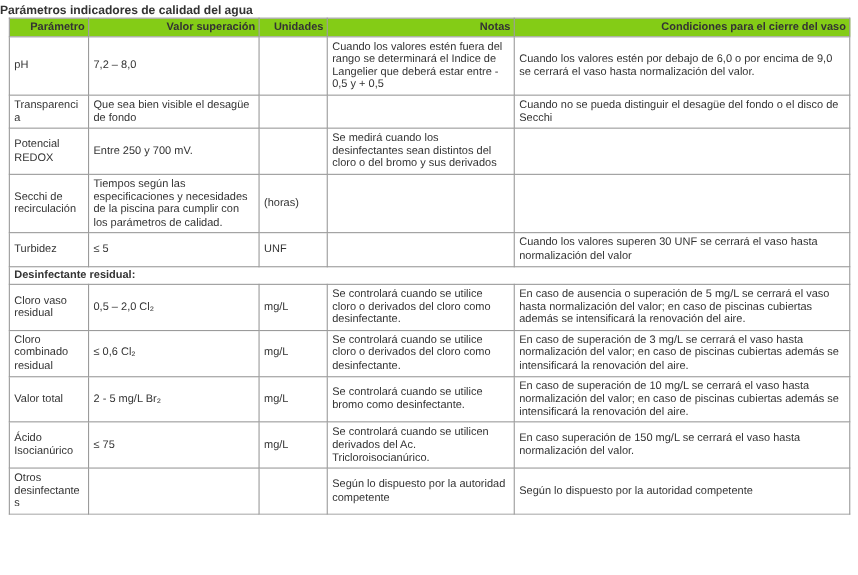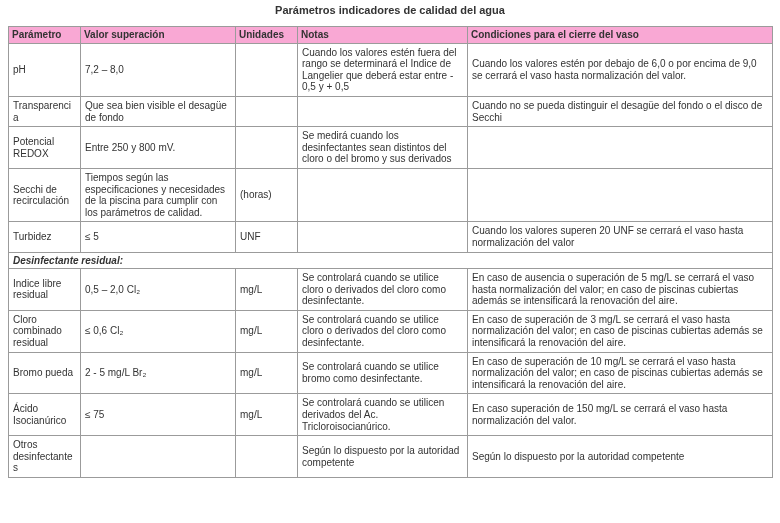--- a/index.html
+++ b/index.html
@@ -4,57 +4,54 @@
 <style>
   * { margin: 0; padding: 0; box-sizing: border-box; }
   html, body {
     background: #ffffff;
     font-family: "Liberation Sans", sans-serif;
     color: #333333;
     width: 780px;
   }
   .page { width: 780px; padding-top: 4px; }
   .doc-title {
-    text-align: center;
     font-size: 11px;
     font-weight: bold;
     color: #333333;
-    margin-bottom: 10px;
   }
   table.params {
     table-layout: fixed;
     border-collapse: collapse;
     width: 764px;
     margin-left: 8px;
     font-size: 10px;
     line-height: 1.16;
   }
   table.params td, table.params th {
     border: 1px solid #9b9b9b;
     padding: 3px 4px;
     vertical-align: middle;
     text-align: left;
     word-wrap: break-word;
   }
   table.params th {
-    background: #f9a8d4;
+    background: #84cc16;
     font-weight: bold;
-    text-align: left;
+    text-align: right;
     padding: 2px 3px;
   }
   col.c-param  { width: 72px; }
   col.c-valor  { width: 155px; }
   col.c-unid   { width: 62px; }
   col.c-notas  { width: 170px; }
   col.c-cond   { width: 305px; }
   td.unid { text-align: center; }
   tr.section-row td {
     font-weight: bold;
     padding: 2px 4px;
-    font-style: italic;
   }
 </style>
 </head>
 <body>
 
 <div class="page">
   <div class="doc-title">Parámetros indicadores de calidad del agua</div>
 
   <table class="params">
     <colgroup>
@@ -83,58 +80,58 @@
       </tr>
       <tr>
         <td>Transparencia</td>
         <td>Que sea bien visible el desagüe de fondo</td>
         <td class="unid"></td>
         <td></td>
         <td>Cuando no se pueda distinguir el desagüe del fondo o el disco de Secchi</td>
       </tr>
       <tr>
         <td>Potencial REDOX</td>
-        <td>Entre 250 y 800 mV.</td>
+        <td>Entre 250 y 700 mV.</td>
         <td class="unid"></td>
         <td>Se medirá cuando los desinfectantes sean distintos del cloro o del bromo y sus derivados</td>
         <td></td>
       </tr>
       <tr>
         <td>Secchi de recirculación</td>
         <td>Tiempos según las especificaciones y necesidades de la piscina para cumplir con los parámetros de calidad.</td>
         <td class="unid">(horas)</td>
         <td></td>
         <td></td>
       </tr>
       <tr>
         <td>Turbidez</td>
         <td>≤ 5</td>
         <td class="unid">UNF</td>
         <td></td>
-        <td>Cuando los valores superen 20 UNF se cerrará el vaso hasta normalización del valor</td>
+        <td>Cuando los valores superen 30 UNF se cerrará el vaso hasta normalización del valor</td>
       </tr>
       <tr class="section-row">
         <td colspan="5">Desinfectante residual:</td>
       </tr>
       <tr>
-        <td>Indice libre residual</td>
+        <td>Cloro vaso residual</td>
         <td>0,5 – 2,0 Cl₂</td>
         <td class="unid">mg/L</td>
         <td>Se controlará cuando se utilice cloro o derivados del cloro como desinfectante.</td>
         <td>En caso de ausencia o superación de 5 mg/L se cerrará el vaso hasta normalización del valor; en caso de piscinas cubiertas además se intensificará la renovación del aire.</td>
       </tr>
       <tr>
         <td>Cloro combinado residual</td>
         <td>≤ 0,6 Cl₂</td>
         <td class="unid">mg/L</td>
         <td>Se controlará cuando se utilice cloro o derivados del cloro como desinfectante.</td>
         <td>En caso de superación de 3 mg/L se cerrará el vaso hasta normalización del valor; en caso de piscinas cubiertas además se intensificará la renovación del aire.</td>
       </tr>
       <tr>
-        <td>Bromo pueda</td>
+        <td>Valor total</td>
         <td>2 - 5 mg/L Br₂</td>
         <td class="unid">mg/L</td>
         <td>Se controlará cuando se utilice bromo como desinfectante.</td>
         <td>En caso de superación de 10 mg/L se cerrará el vaso hasta normalización del valor; en caso de piscinas cubiertas además se intensificará la renovación del aire.</td>
       </tr>
       <tr>
         <td>Ácido Isocianúrico</td>
         <td>≤ 75</td>
         <td class="unid">mg/L</td>
         <td>Se controlará cuando se utilicen derivados del Ac. Tricloroisocianúrico.</td>

